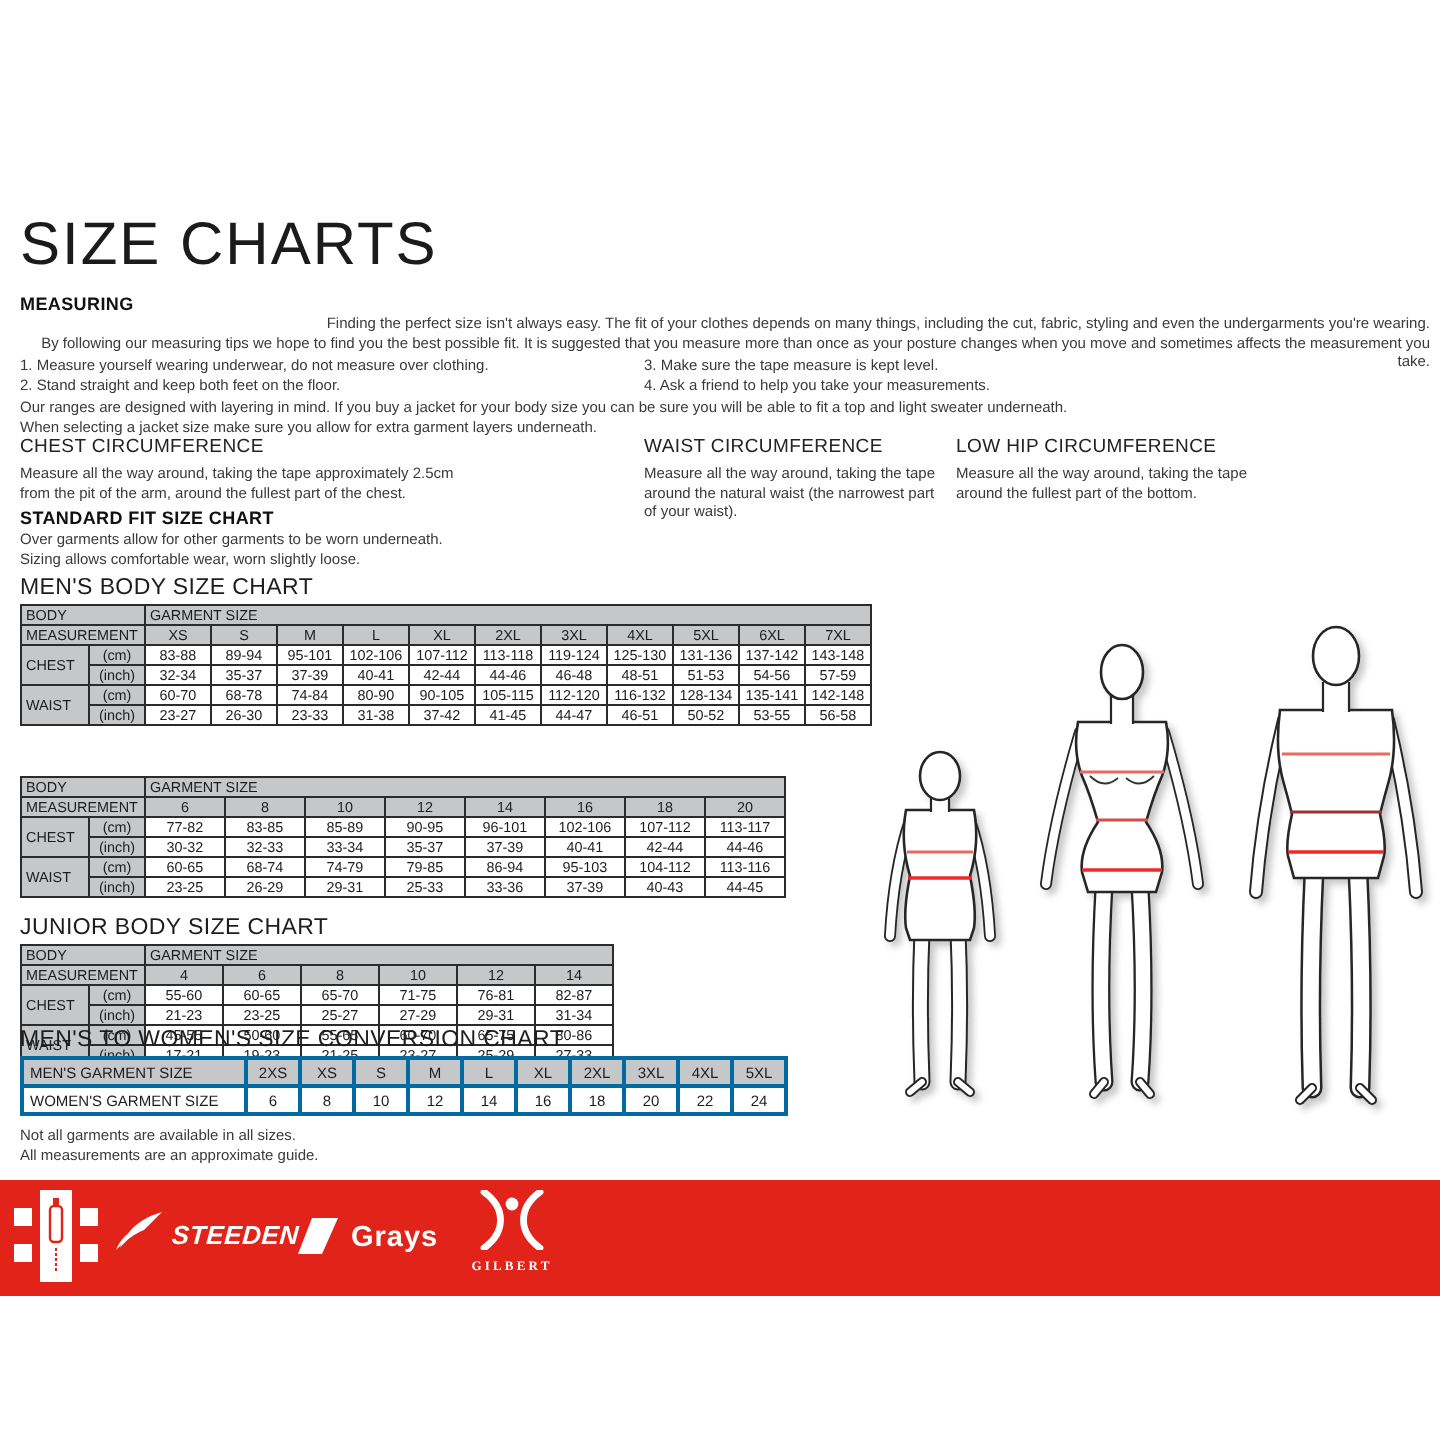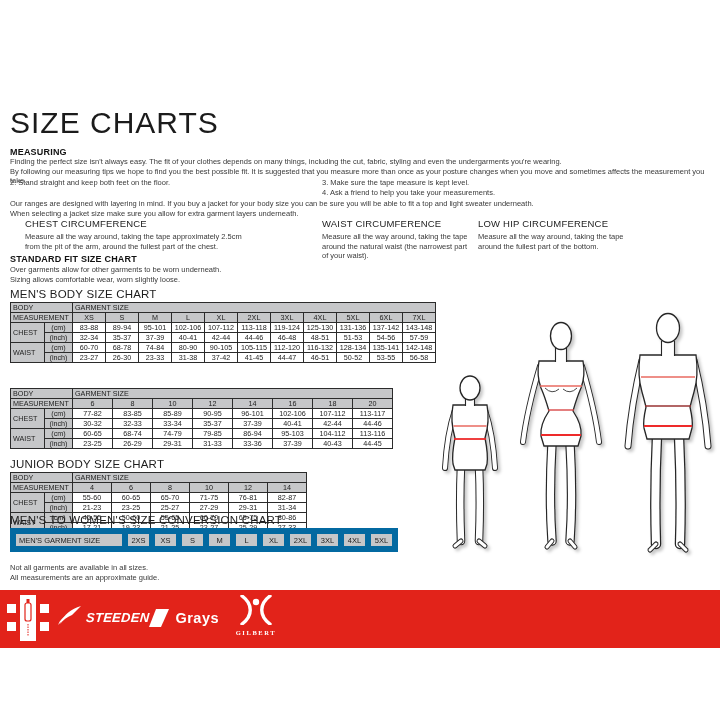--- a/index.html
+++ b/index.html
@@ -13,56 +13,57 @@
   .tips{font-size:7.5px;line-height:10px;color:#3a3a3a;}
   .circ-head{font-size:9.5px;font-weight:400;color:#222;letter-spacing:.2px;margin-bottom:3px;}
   .chart-title{font-size:11.5px;font-weight:400;color:#1d1d1d;letter-spacing:.2px;}
 
   table.size-table{border-collapse:collapse;table-layout:fixed;font-size:7.2px;color:#1d1d1d;border:1px solid #222;}
   table.size-table td{border:1px solid #2b2b2b;height:9px;line-height:8px;padding:0 2px;
                       overflow:hidden;white-space:nowrap;}
   td.hdr,td.lbl{background:#c6c7c9;}
   td.c{text-align:center;padding:0;}
   table.conv-table{border-collapse:collapse;table-layout:fixed;font-size:7.5px;color:#1d1d1d;border:1px solid #222;}
-  table.conv-table td{border:6px solid #0369a1;height:12px;line-height:11px;padding:0 3px;
+  table.conv-table td{border:2px solid #0369a1;height:12px;line-height:11px;padding:0 3px;
                       overflow:hidden;white-space:nowrap;}
 
   .notes{font-size:7.5px;line-height:10px;color:#3a3a3a;}
 
   .footer-bar{left:0;top:590px;width:720px;height:58px;background:#e2231a;}
   .brand{position:absolute;color:#fff;}
   .steeden-text{font-size:13px;font-weight:bold;font-style:italic;letter-spacing:.3px;transform:skewX(-4deg);}
   .grays-text{font-size:14.5px;font-weight:600;letter-spacing:.5px;}
   .gilbert-text{font-family:"Liberation Serif","DejaVu Serif",serif;font-size:6.5px;font-weight:bold;letter-spacing:1.6px;}
 </style>
 </head>
 <body>
 
 <div class="page">
 
   <div class="abs page-title">SIZE CHARTS</div>
 
   <div class="abs h-bold" style="left:10px;top:147px;text-align:right;">MEASURING</div>
-  <div class="abs body-txt" style="left:10px;top:157px;width:705px;">
+  <div class="abs body-txt" style="left:10px;top:157px;width:705px;text-align:right;">
       <div>Finding the perfect size isn't always easy. The fit of your clothes depends on many things, including the cut, fabric, styling and even the undergarments you're wearing.</div>
       <div>By following our measuring tips we hope to find you the best possible fit. It is suggested that you measure more than once as your posture changes when you move and sometimes affects the measurement you take.</div>
     </div>
   <div class="abs tips" style="left:10px;top:178px;width:305px;">
+      <div>1. Measure yourself wearing underwear, do not measure over clothing.</div>
       <div>2. Stand straight and keep both feet on the floor.</div>
     </div>
   <div class="abs tips" style="left:322px;top:178px;width:280px;">
       <div>3. Make sure the tape measure is kept level.</div>
       <div>4. Ask a friend to help you take your measurements.</div>
     </div>
   <div class="abs body-txt" style="left:10px;top:199px;width:705px;">
       <div>Our ranges are designed with layering in mind. If you buy a jacket for your body size you can be sure you will be able to fit a top and light sweater underneath.</div>
       <div>When selecting a jacket size make sure you allow for extra garment layers underneath.</div>
     </div>
 
-  <div class="abs" style="left:10px;top:218px;width:225px;margin-left:15px;">
+  <div class="abs" style="left:10px;top:218px;width:225px;">
     <div class="circ-head">CHEST CIRCUMFERENCE</div>
     <div class="body-txt">Measure all the way around, taking the tape approximately 2.5cm from the pit of the arm, around the fullest part of the chest.</div>
   </div>
   <div class="abs" style="left:322px;top:218px;width:152px;">
     <div class="circ-head">WAIST CIRCUMFERENCE</div>
     <div class="body-txt">Measure all the way around, taking the tape around the natural waist (the narrowest part of your waist).</div>
   </div>
   <div class="abs" style="left:478px;top:218px;width:160px;">
     <div class="circ-head">LOW HIP CIRCUMFERENCE</div>
     <div class="body-txt">Measure all the way around, taking the tape around the fullest part of the bottom.</div>
@@ -237,21 +238,21 @@
             <td class="c">86-94</td>
             <td class="c">95-103</td>
             <td class="c">104-112</td>
             <td class="c">113-116</td>
           </tr>
           <tr>
             <td class="lbl c">(inch)</td>
             <td class="c">23-25</td>
             <td class="c">26-29</td>
             <td class="c">29-31</td>
-            <td class="c">31-33</td>
+            <td class="c">25-33</td>
             <td class="c">33-36</td>
             <td class="c">37-39</td>
             <td class="c">40-43</td>
             <td class="c">44-45</td>
           </tr>
         </tbody>
       </table>
     </div>
 
   <div class="abs chart-title" style="left:10px;top:458px;">JUNIOR BODY SIZE CHART</div>
@@ -345,20 +346,33 @@
             <td class="hdr c">2XS</td>
             <td class="hdr c">XS</td>
             <td class="hdr c">S</td>
             <td class="hdr c">M</td>
             <td class="hdr c">L</td>
             <td class="hdr c">XL</td>
             <td class="hdr c">2XL</td>
             <td class="hdr c">3XL</td>
             <td class="hdr c">4XL</td>
             <td class="hdr c">5XL</td>
+          </tr>
+          <tr>
+            <td class="">WOMEN'S GARMENT SIZE</td>
+            <td class="c">6</td>
+            <td class="c">8</td>
+            <td class="c">10</td>
+            <td class="c">12</td>
+            <td class="c">14</td>
+            <td class="c">16</td>
+            <td class="c">18</td>
+            <td class="c">20</td>
+            <td class="c">22</td>
+            <td class="c">24</td>
           </tr>
         </tbody>
       </table>
     </div>
 
   <div class="abs notes" style="left:10px;top:563px;">
       <div>Not all garments are available in all sizes.</div>
       <div>All measurements are an approximate guide.</div>
     </div>
 

